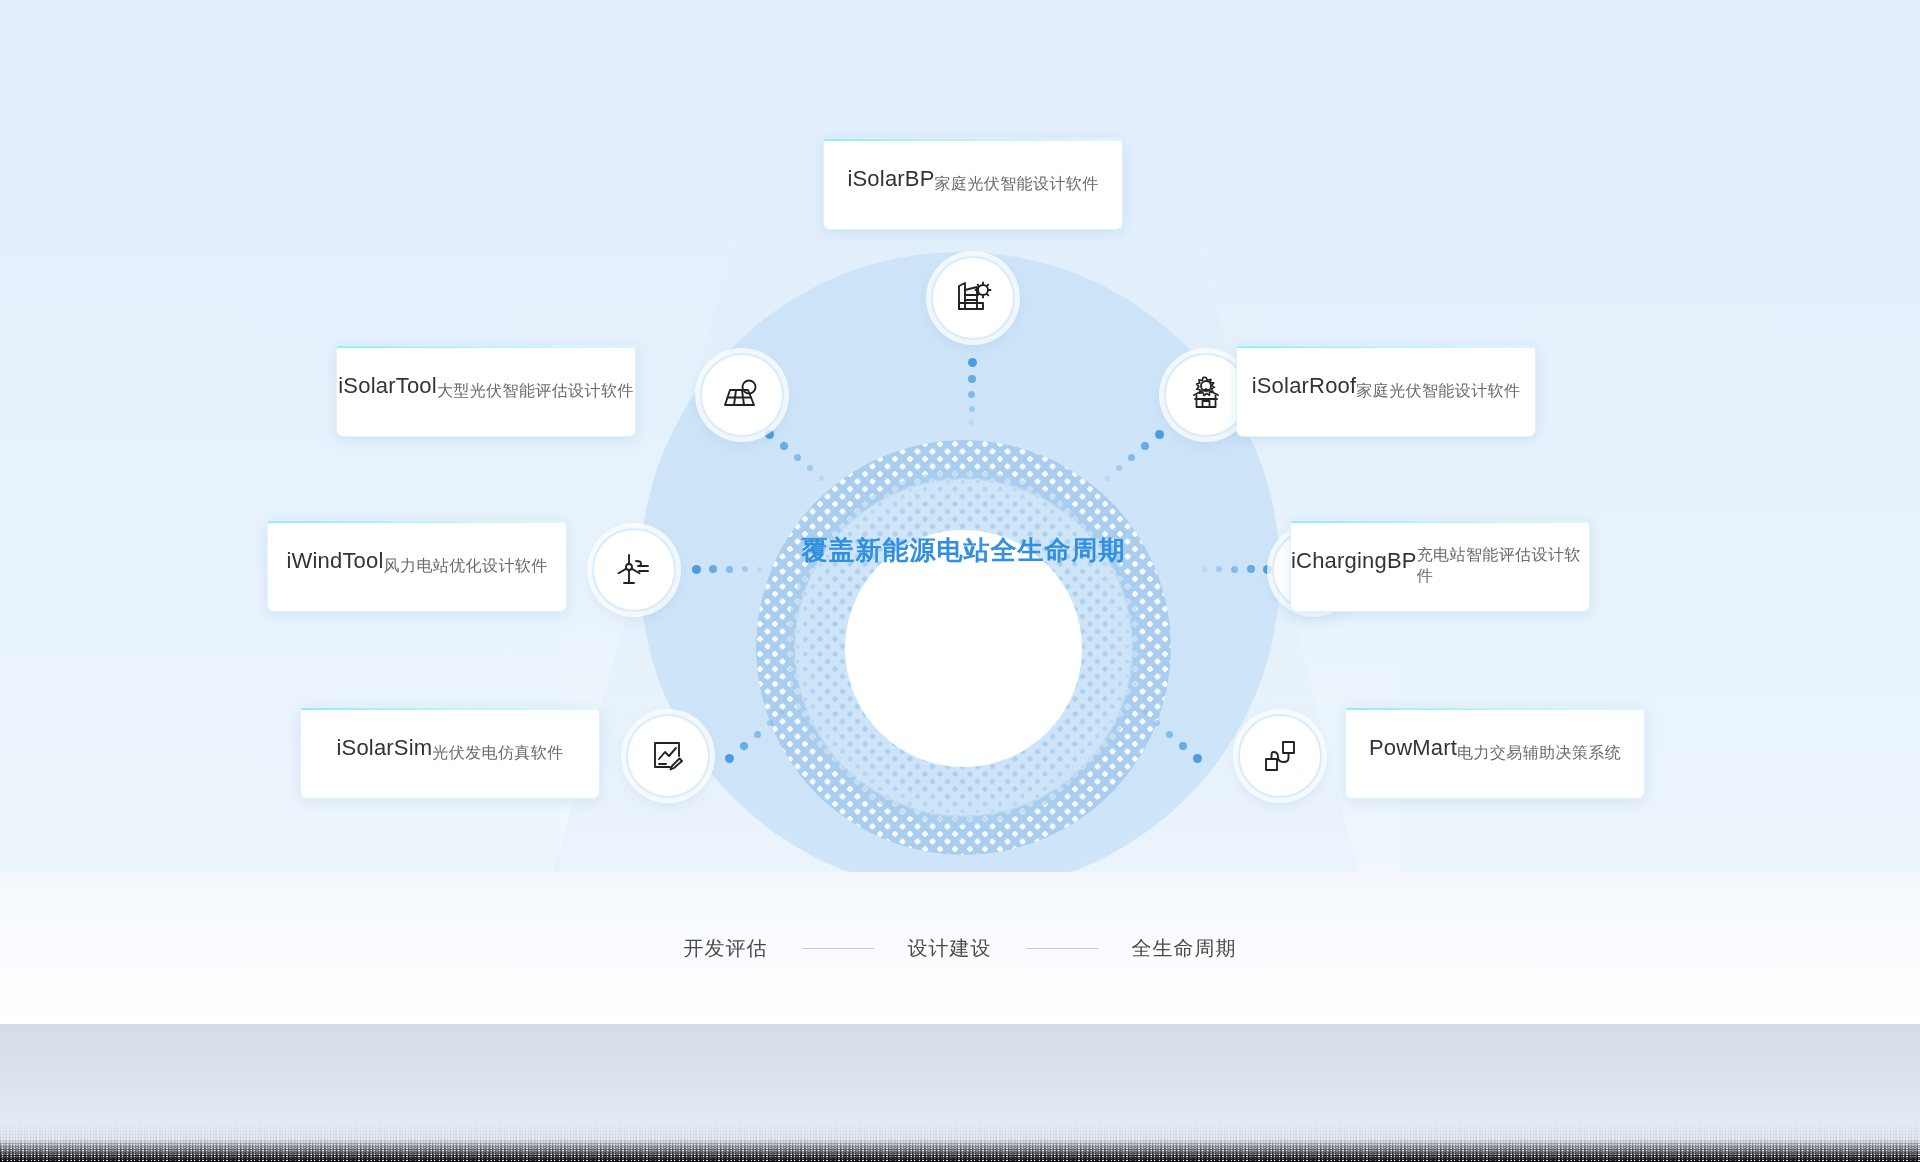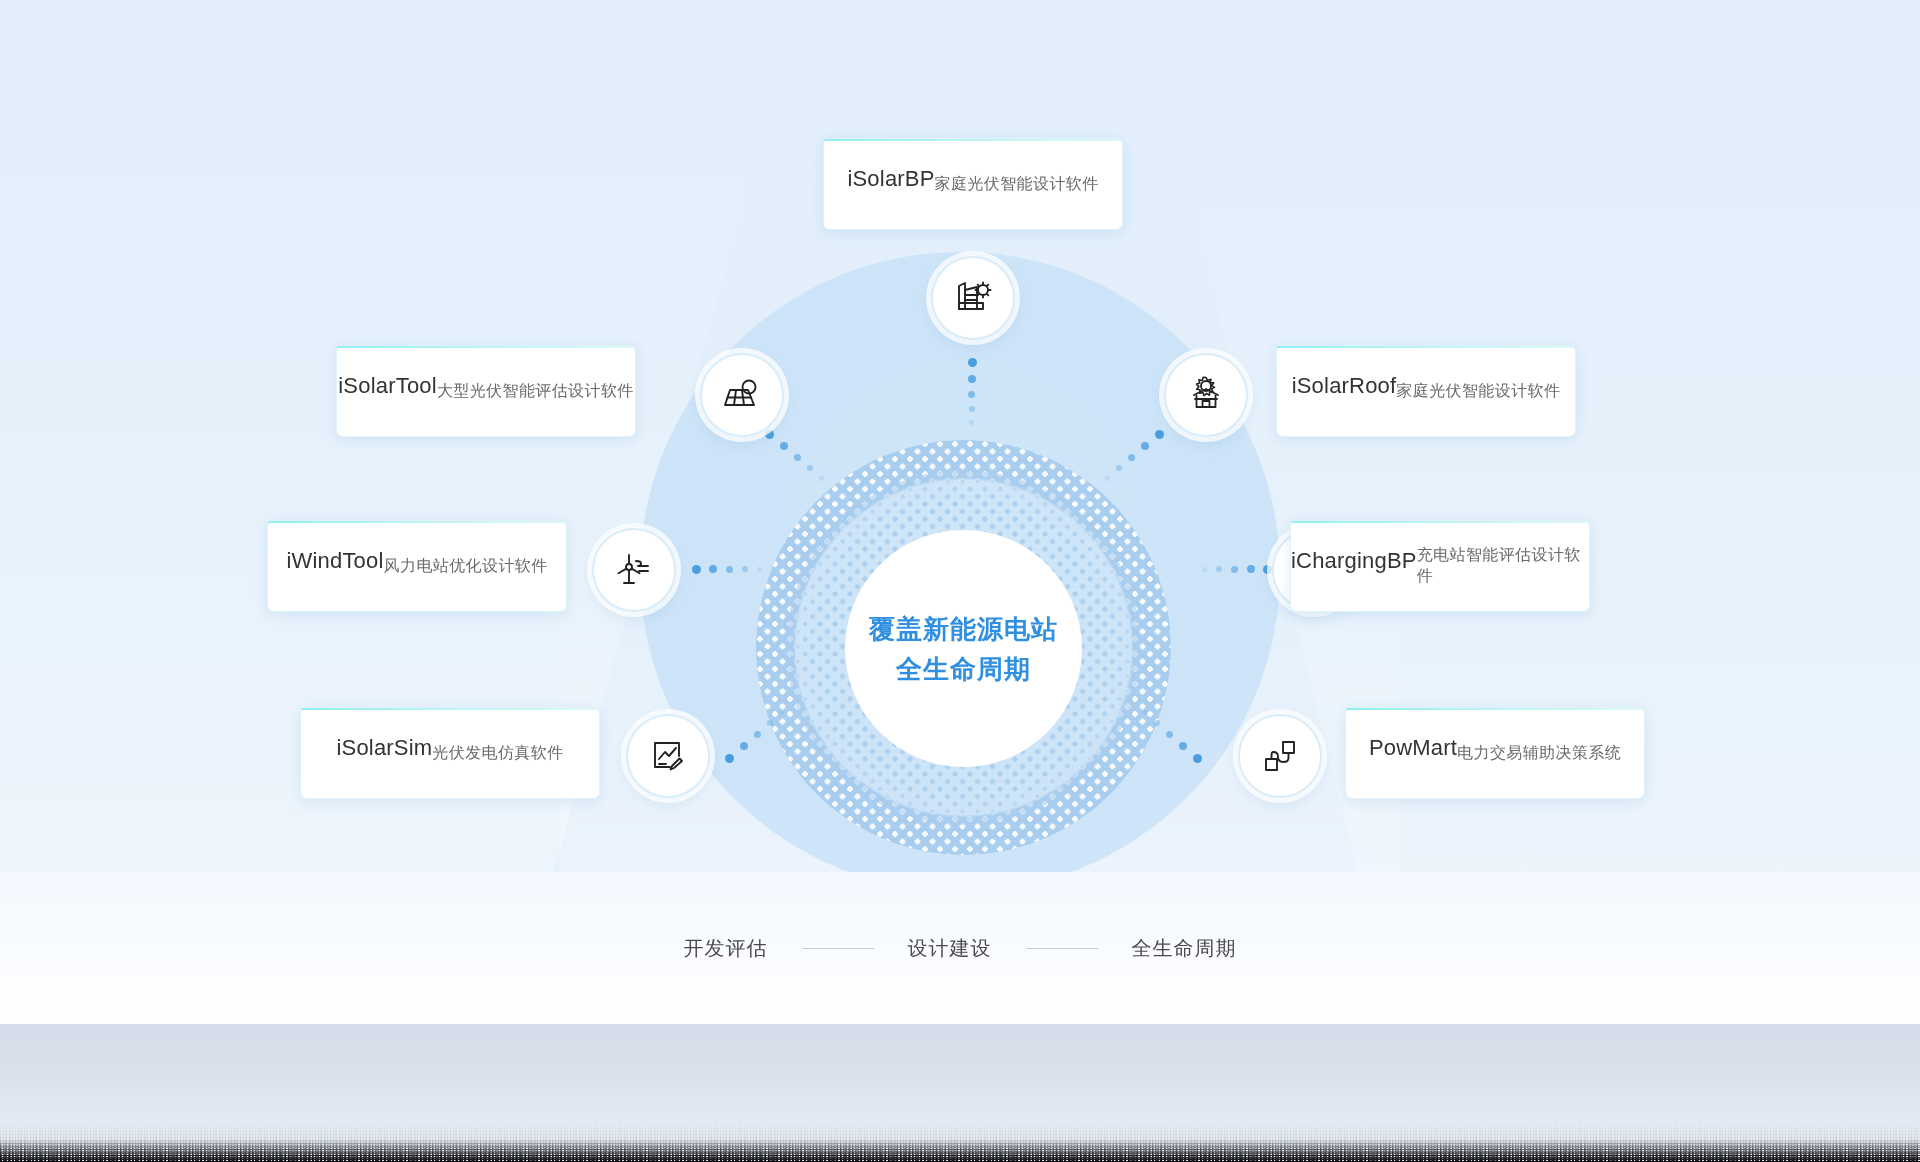--- a/index.html
+++ b/index.html
@@ -95,22 +95,22 @@
     mask-image: radial-gradient(circle at 50% 50%, #000 0%, #000 62%, rgba(0,0,0,0.35) 82%, rgba(0,0,0,0) 100%);
   }
 
   .ring-core {
     position: absolute;
     left: 845px; top: 530px;
     width: 237px; height: 237px;
     border-radius: 50%;
     background: #ffffff;
     display: flex;
-    flex-direction: column;
-    align-items: center;
+    flex-direction: row;
+    align-items: flex-start;
     justify-content: center;
   }
   .core-line {
     color: #2f8fe0;
     font-size: 26px;
     font-weight: 700;
     letter-spacing: 1px;
     line-height: 40px;
     white-space: nowrap;
   }
@@ -173,21 +173,21 @@
     margin-bottom: 11px;
   }
   .card .sub {
     font-size: 16px;
     color: #6a6a6a;
     letter-spacing: 0.4px;
   }
 
   .c-isolarbp     { left: 823px;  top: 138px; width: 300px; height: 92px; }
   .c-isolartool   { left: 336px;  top: 345px; width: 300px; height: 92px; }
-  .c-isolarroof   { left: 1276px; top: 345px; width: 300px; height: 92px; }
+  .c-isolarroof   { left: 1236px; top: 345px; width: 300px; height: 92px; }
   .c-iwindtool    { left: 267px;  top: 520px; width: 300px; height: 92px; }
   .c-ichargingbp  { left: 1290px; top: 520px; width: 300px; height: 92px; }
   .c-isolarsim    { left: 300px;  top: 707px; width: 300px; height: 92px; }
   .c-powmart      { left: 1345px; top: 707px; width: 300px; height: 92px; }
 
   
   .stagebar {
     position: absolute;
     left: 0; top: 872px;
     width: 1920px; height: 152px;

